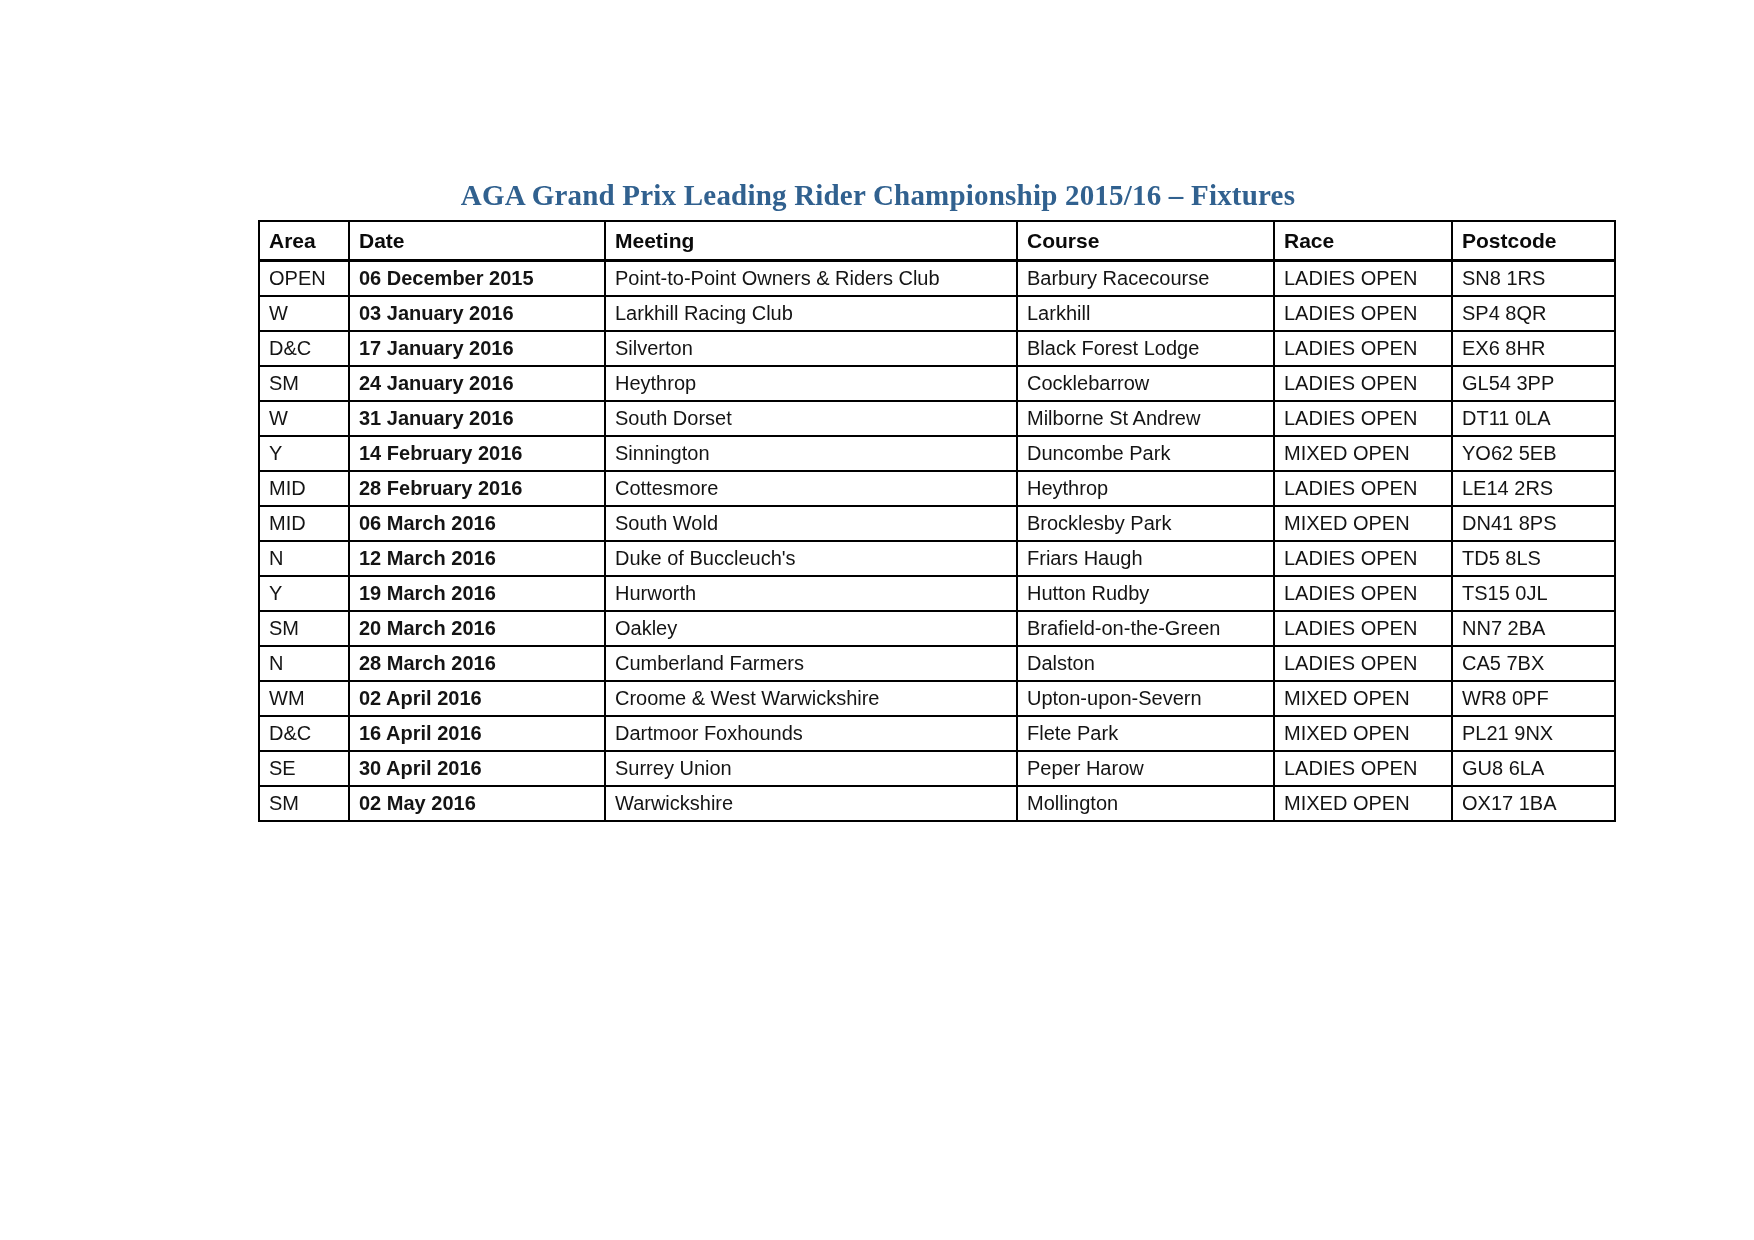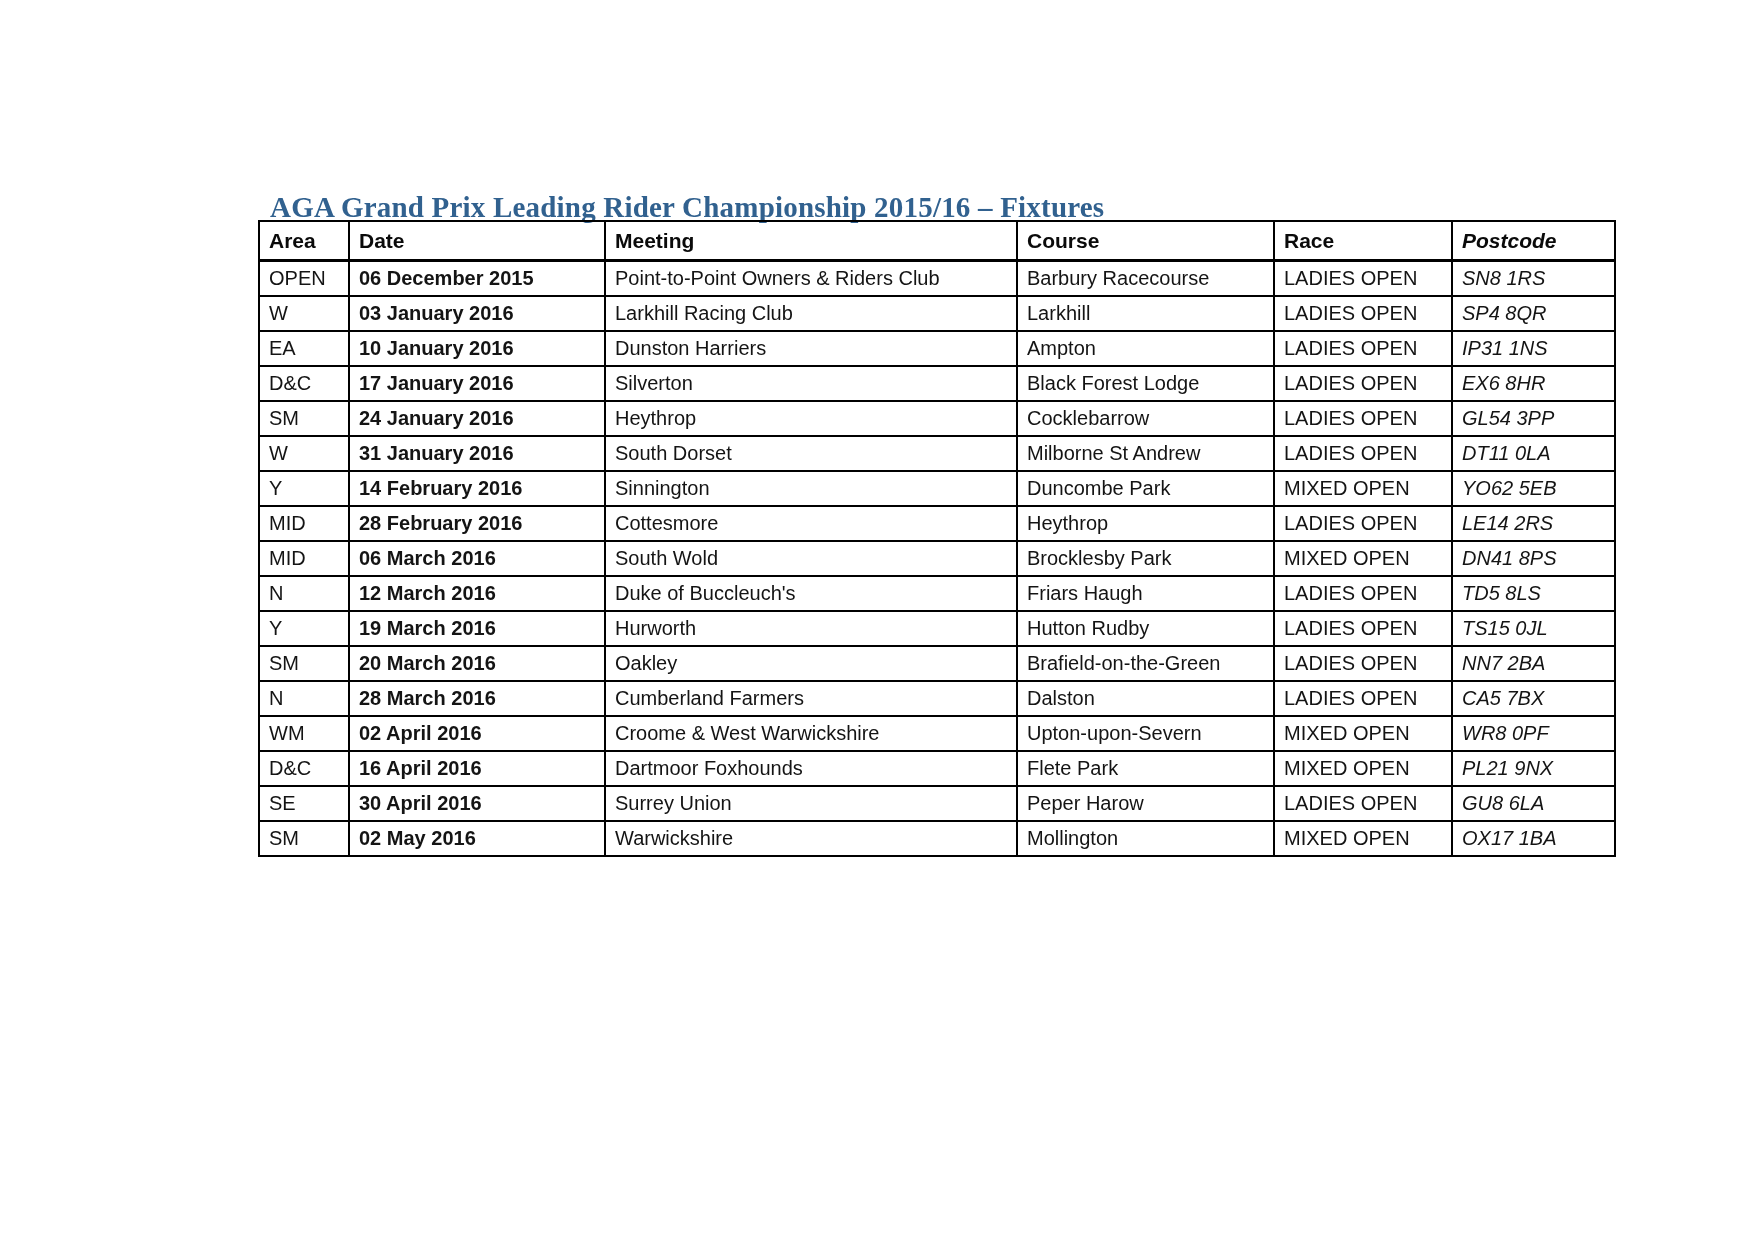--- a/index.html
+++ b/index.html
@@ -17,22 +17,22 @@
     left: 0; top: 0;
     width: 1754px;
     height: 1240px;
     background: #ffffff;
   }
   .doc-title {
     position: absolute;
     left: 258px;
     top: 179px;
     width: 1240px;
-    margin: 12px;
-    text-align: left;
+    margin: 0;
+    text-align: center;
     font-family: "Liberation Serif", serif;
     font-weight: bold;
     font-size: 29px;
     letter-spacing: 0.2px;
     color: #31618f;
     white-space: nowrap;
   }
   table.fixtures {
     position: absolute;
     left: 258px;
@@ -61,21 +61,21 @@
   }
   table.fixtures td {
     height: 33px;
   }
   
   .w-area     { width: 70px;  }
   .w-date     { width: 236px; }
   .w-meeting  { width: 392px; }
   .w-course   { width: 237px; }
   .w-race     { width: 158px; }
-  .w-postcode { width: 143px; font-style: italic; }
+  .w-postcode { width: 143px; }
   
   table.fixtures td.cell-date { font-weight: bold; }
 </style>
 </head>
 <body>
 
 <div class="doc-page">
 
   <h1 class="doc-title" style="color: rgb(49, 97, 143);">AGA Grand Prix Leading Rider Championship 2015/16 – Fixtures</h1>
 
@@ -101,28 +101,20 @@
         </tr>
         <tr>
           <td class="w-area cell-area">W</td>
           <td class="w-date cell-date">03 January 2016</td>
           <td class="w-meeting cell-meeting">Larkhill Racing Club</td>
           <td class="w-course cell-course">Larkhill</td>
           <td class="w-race cell-race">LADIES OPEN</td>
           <td class="w-postcode cell-postcode">SP4 8QR</td>
         </tr>
         <tr>
-          <td class="w-area cell-area">EA</td>
-          <td class="w-date cell-date">10 January 2016</td>
-          <td class="w-meeting cell-meeting">Dunston Harriers</td>
-          <td class="w-course cell-course">Ampton</td>
-          <td class="w-race cell-race">LADIES OPEN</td>
-          <td class="w-postcode cell-postcode">IP31 1NS</td>
-        </tr>
-        <tr>
           <td class="w-area cell-area">D&amp;C</td>
           <td class="w-date cell-date">17 January 2016</td>
           <td class="w-meeting cell-meeting">Silverton</td>
           <td class="w-course cell-course">Black Forest Lodge</td>
           <td class="w-race cell-race">LADIES OPEN</td>
           <td class="w-postcode cell-postcode">EX6 8HR</td>
         </tr>
         <tr>
           <td class="w-area cell-area">SM</td>
           <td class="w-date cell-date">24 January 2016</td>

